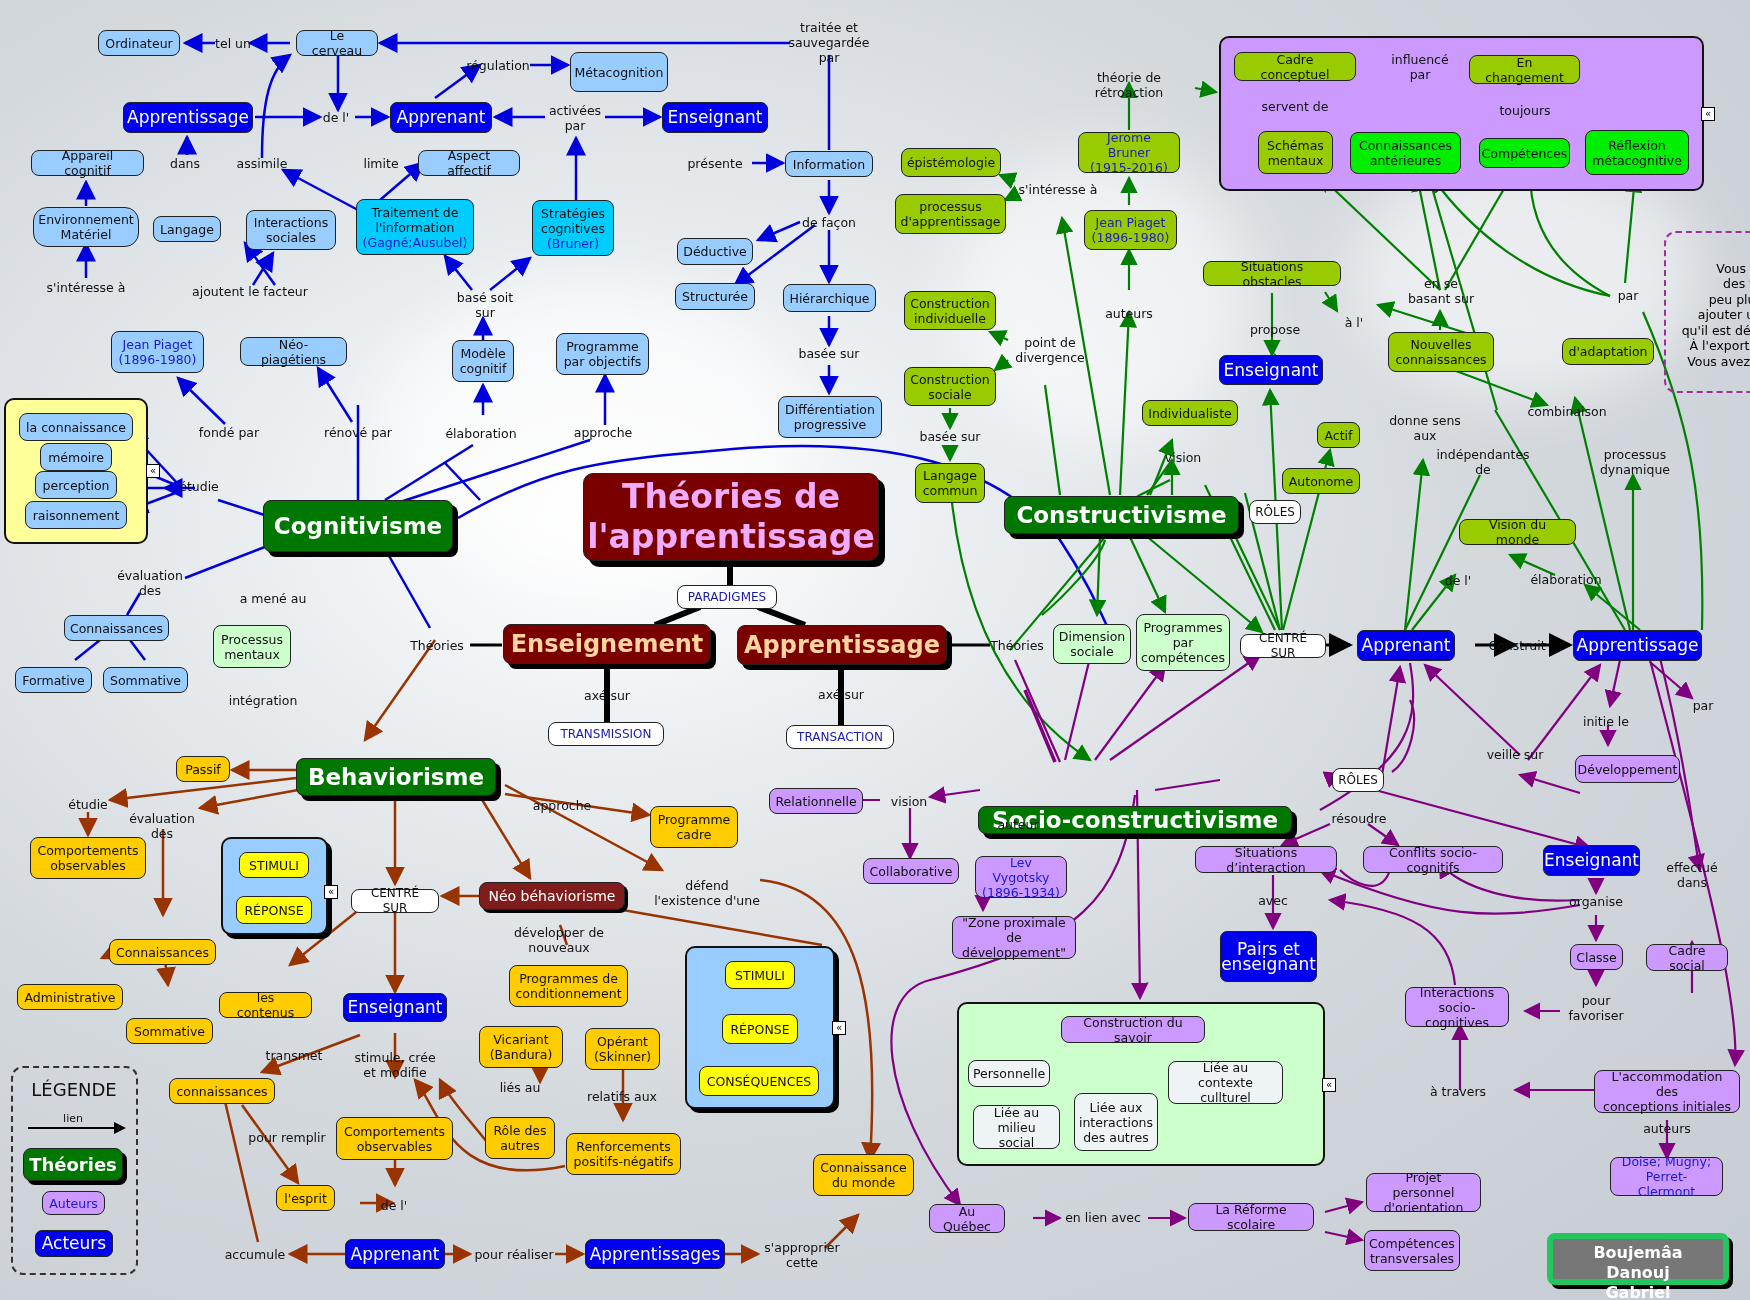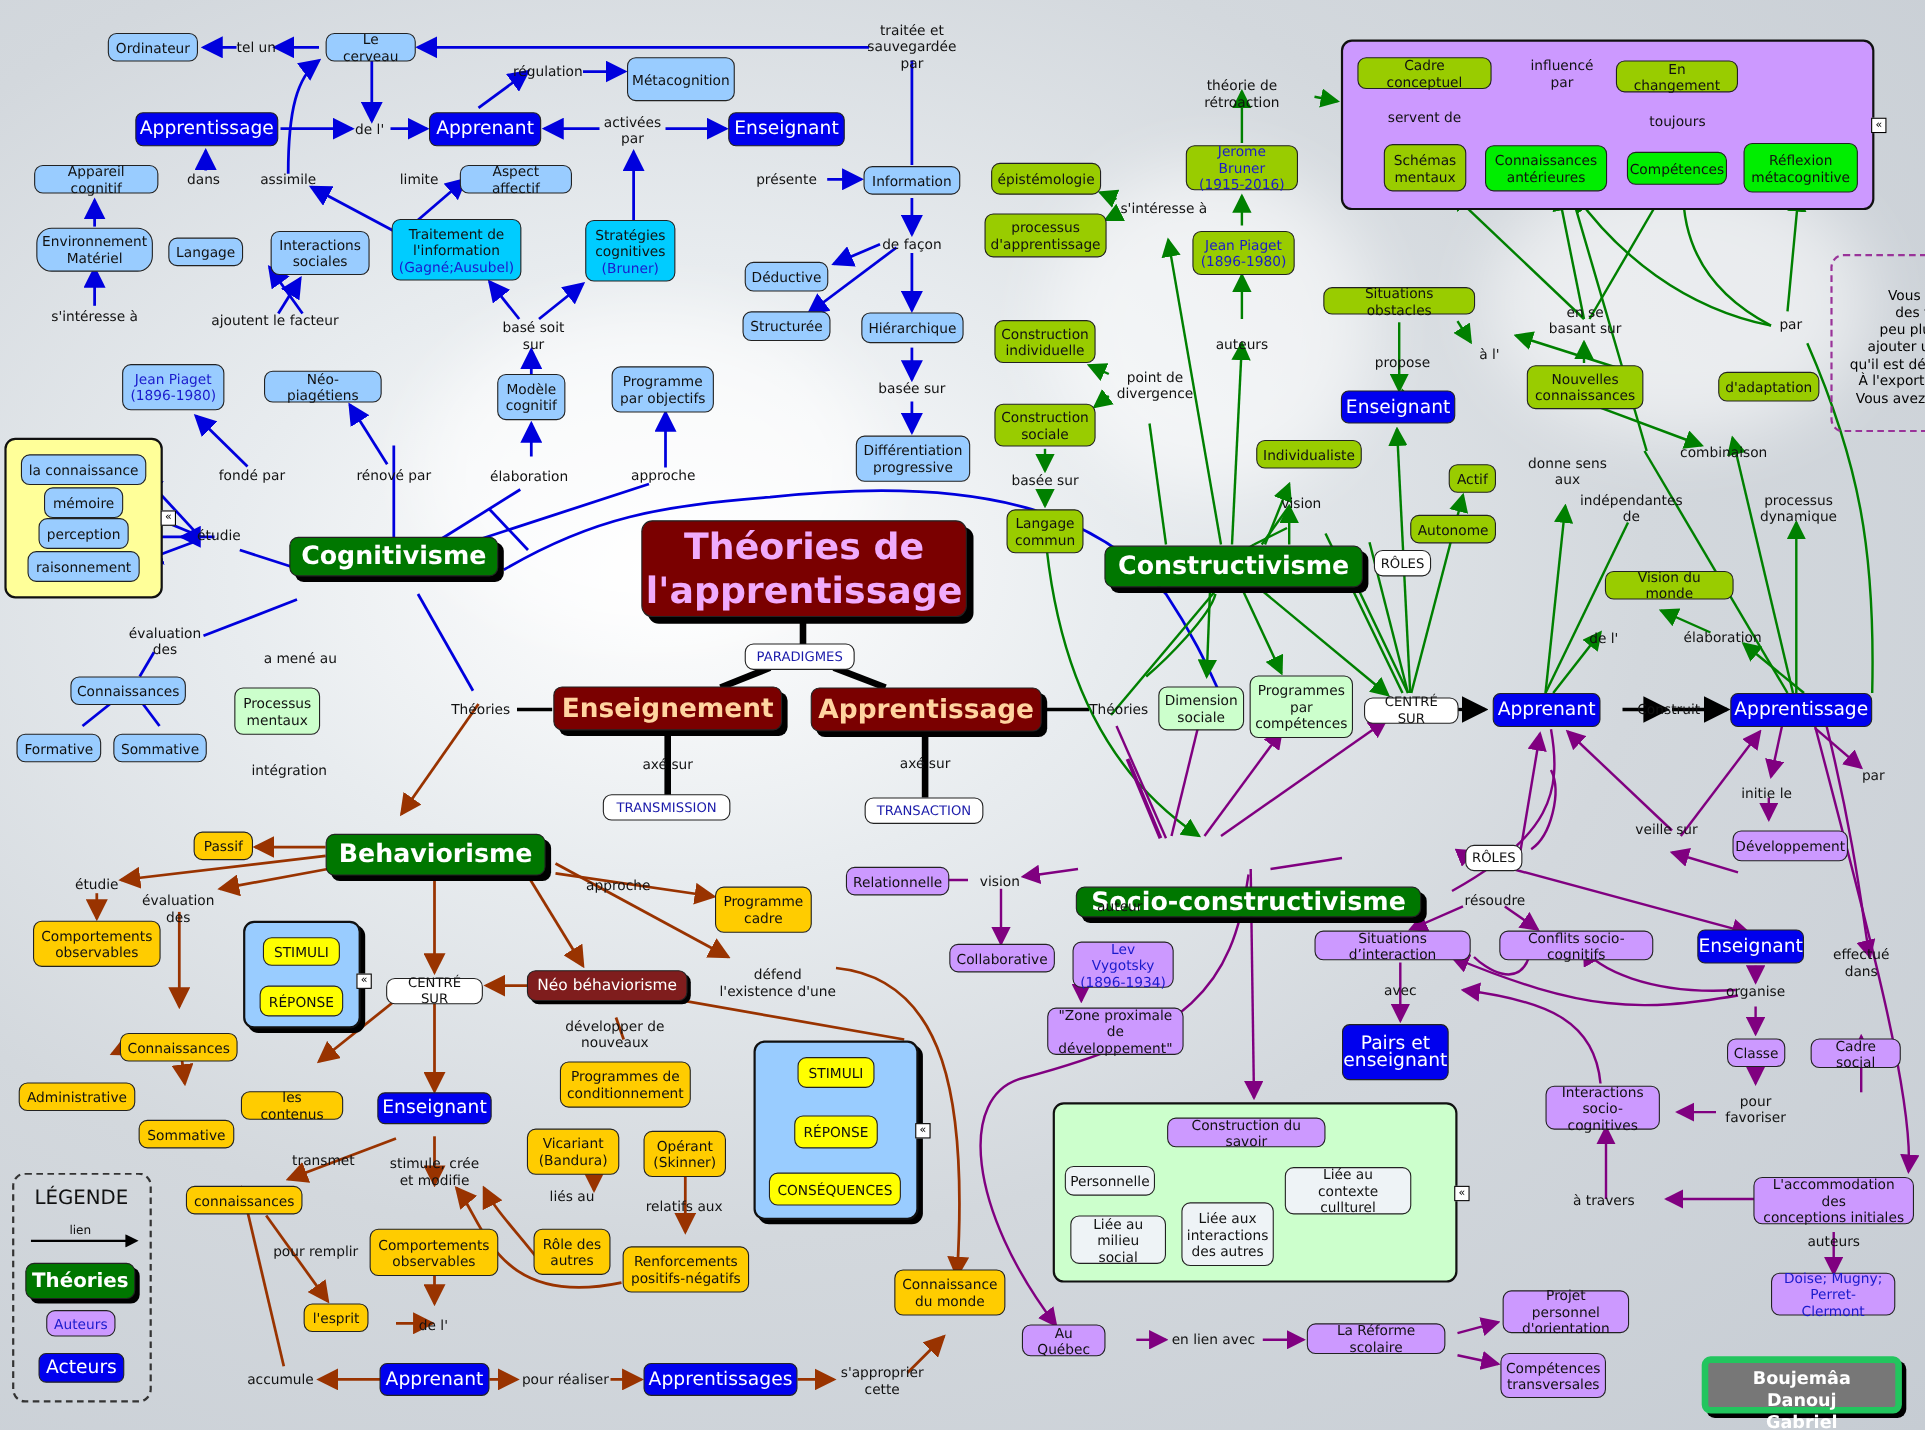--- a/index.html
+++ b/index.html
@@ -292,21 +292,21 @@
 <div class="n tag" style="left:677px;top:585px;width:100px;height:24px;">PARADIGMES</div>
 <div class="n para" style="left:503px;top:624px;width:208px;height:40px;">Enseignement</div>
 <div class="n para" style="left:737px;top:625px;width:210px;height:40px;">Apprentissage</div>
 <div class="lb" style="left:607px;top:695px;">axé sur</div>
 <div class="lb" style="left:841px;top:694px;">axé sur</div>
 <div class="n tag" style="left:548px;top:722px;width:116px;height:24px;">TRANSMISSION</div>
 <div class="n tag" style="left:786px;top:725px;width:108px;height:24px;">TRANSACTION</div>
 <div class="lb" style="left:437px;top:645px;">Théories</div>
 <div class="lb" style="left:1017px;top:645px;">Théories</div>
 
-<div class="n theory" style="left:263px;top:488px;width:190px;height:36px;">Cognitivisme</div>
+<div class="n theory" style="left:263px;top:500px;width:190px;height:52px;">Cognitivisme</div>
 <div class="n blue" style="left:98px;top:30px;width:82px;height:26px;">Ordinateur</div>
 <div class="lb" style="left:233px;top:43px;">tel un</div>
 <div class="n blue" style="left:296px;top:30px;width:82px;height:26px;">Le cerveau</div>
 <div class="lb" style="left:829px;top:42px;">traitée et
 sauvegardée
 par</div>
 <div class="n dblue" style="left:123px;top:102px;width:130px;height:31px;">Apprentissage</div>
 <div class="lb" style="left:336px;top:117px;">de l'</div>
 <div class="n dblue" style="left:390px;top:102px;width:102px;height:31px;">Apprenant</div>
 <div class="lb" style="left:498px;top:65px;">régulation</div>

